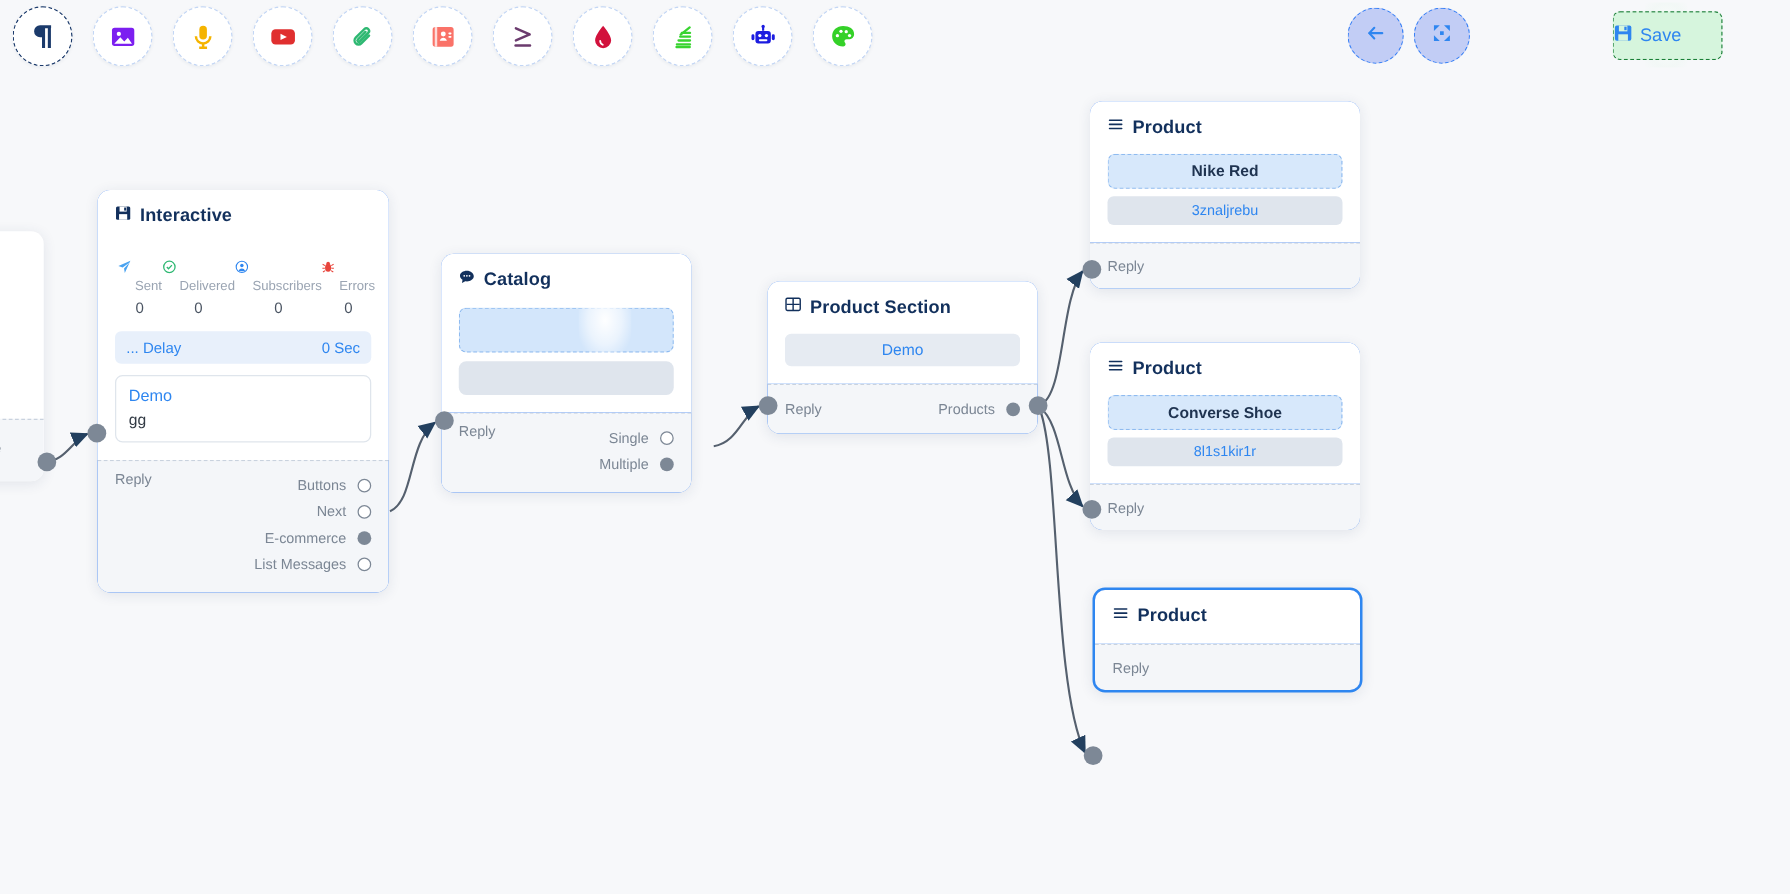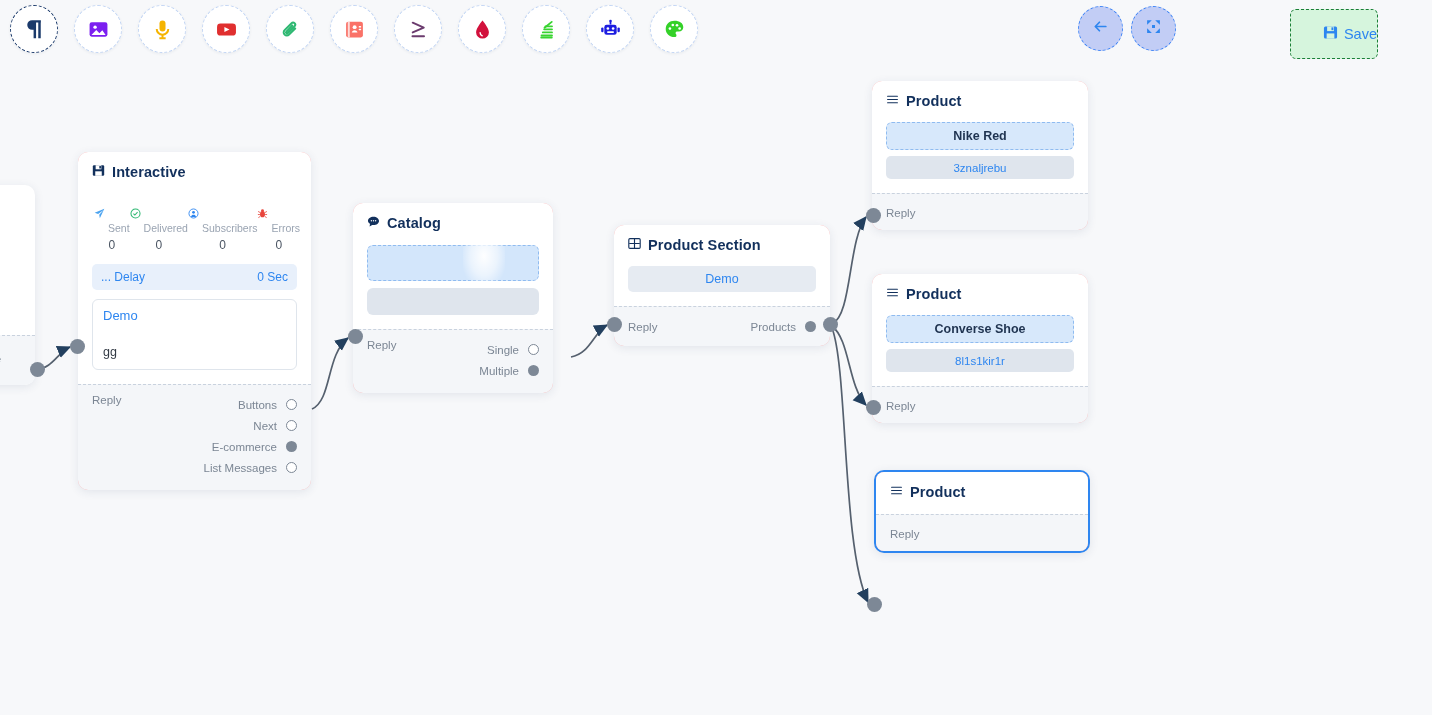--- a/index.html
+++ b/index.html
@@ -23,39 +23,39 @@
   .tool-chip.active { border: 1.5px dashed #1b3a6b; }
   .tool-chip svg { display: block; }
 
   .round-btn {
     position: absolute; top: 6px; width: 45px; height: 45px; border-radius: 50%;
     background: #c2cdf5; border: 1.5px dashed #3b82f6;
     display: flex; align-items: center; justify-content: center; cursor: pointer;
   }
   #save-btn {
     position: absolute; top: 9px; left: 1334px; transform: translateX(-50%);
-    width: 88px; height: 50px; background: #d6f5dd; border: 1.5px dashed #1a7f37;
-    border-radius: 6px; display: flex; align-items: center; justify-content: flex-end;
+    width: 88px; height: 39px; background: #d6f5dd; border: 1.5px dashed #1a7f37;
+    border-radius: 6px; display: flex; align-items: center; justify-content: flex-start;
     gap: 6px; cursor: pointer;
   }
   #save-btn .lbl { color: #2e86f0; font-size: 14.5px; }
   #ghost-btn {
     position: absolute; top: 15px; left: 1300px; width: 46px; height: 28px;
     color: #2e86f0; font-size: 14px; overflow: hidden; white-space: nowrap;
     border: 1px dashed #1a7f37; border-right: none; border-radius: 5px 0 0 5px;
     background: #e4f7e9; padding-left: 22px; line-height: 26px; opacity: .95;
   }
   #ghost-glow {
     position: absolute; left: 1316px; top: 2px; width: 34px; height: 52px;
     background: radial-gradient(ellipse at center, rgba(255,255,255,.95) 0%, rgba(223,246,230,.2) 70%, rgba(255,255,255,0) 100%);
     pointer-events: none;
   }
 
   
-  .node { position: absolute; border-radius: 10px; background: #fca5a5;
+  .node { position: absolute; border-radius: 10px; background: #3b82f6;
           box-shadow: 0 2px 10px rgba(35,55,95,.10); z-index: 10; }
   .node.selected { border: 2px solid #2e86f0; }
   .node-body { padding: 12px 14px 14px 14px; background: #fff; border-radius: 10px 10px 0 0; }
   .node.selected .node-body { border-radius: 8px 8px 0 0; }
   .node-title { display: flex; align-items: center; gap: 7px;
                 color: #12305c; font-size: 14.5px; font-weight: 600; }
   .node-title .ttxt { letter-spacing: .1px; }
   .node-foot { border-top: 1px dashed #c9d2de; background: #f4f6f9;
                border-radius: 0 0 10px 10px; position: relative;
                padding: 9px 14px; min-height: 32px; }
@@ -76,21 +76,21 @@
   .stat { text-align: center; flex: 1; }
   .stat-head { display: flex; align-items: center; justify-content: center; gap: 3px; }
   .stat-label { font-size: 10.5px; color: #9aa4b2; margin-top: 28px; }
   .stat-val { font-size: 12px; color: #4a5462; margin-top: 4px; }
   .delay-row { background: #e8f0fb; border-radius: 5px; padding: 6px 9px;
                display: flex; justify-content: space-between; align-items: center;
                font-size: 12px; color: #2e86f0; }
   .msg-box { margin-top: 9px; border: 1px solid #dfe5ec; border-radius: 6px;
              padding: 8px 10px 10px 10px; }
   .msg-title { color: #2e86f0; font-size: 13px; }
-  .msg-text { color: #333b45; font-size: 12.5px; margin-top: 22px; }
+  .msg-text { color: #333b45; font-size: 12.5px; margin-top: 5px; }
 
   
   #node-partial { left: -38px; top: 185px; width: 73px; height: 200px;
                   border-radius: 10px; background: #fff; overflow: hidden; }
   #node-partial .pf { position: absolute; left: 0; right: 0; bottom: 0; height: 50px;
                       background: #f4f6f9; border-top: 1px dashed #c9d2de; }
 
   
   #node-catalog { left: 353px; top: 203px; width: 200px; }
   .skel-dashed { height: 36px; border: 1.5px dashed #8fbbf0; background: #d3e6fb;

